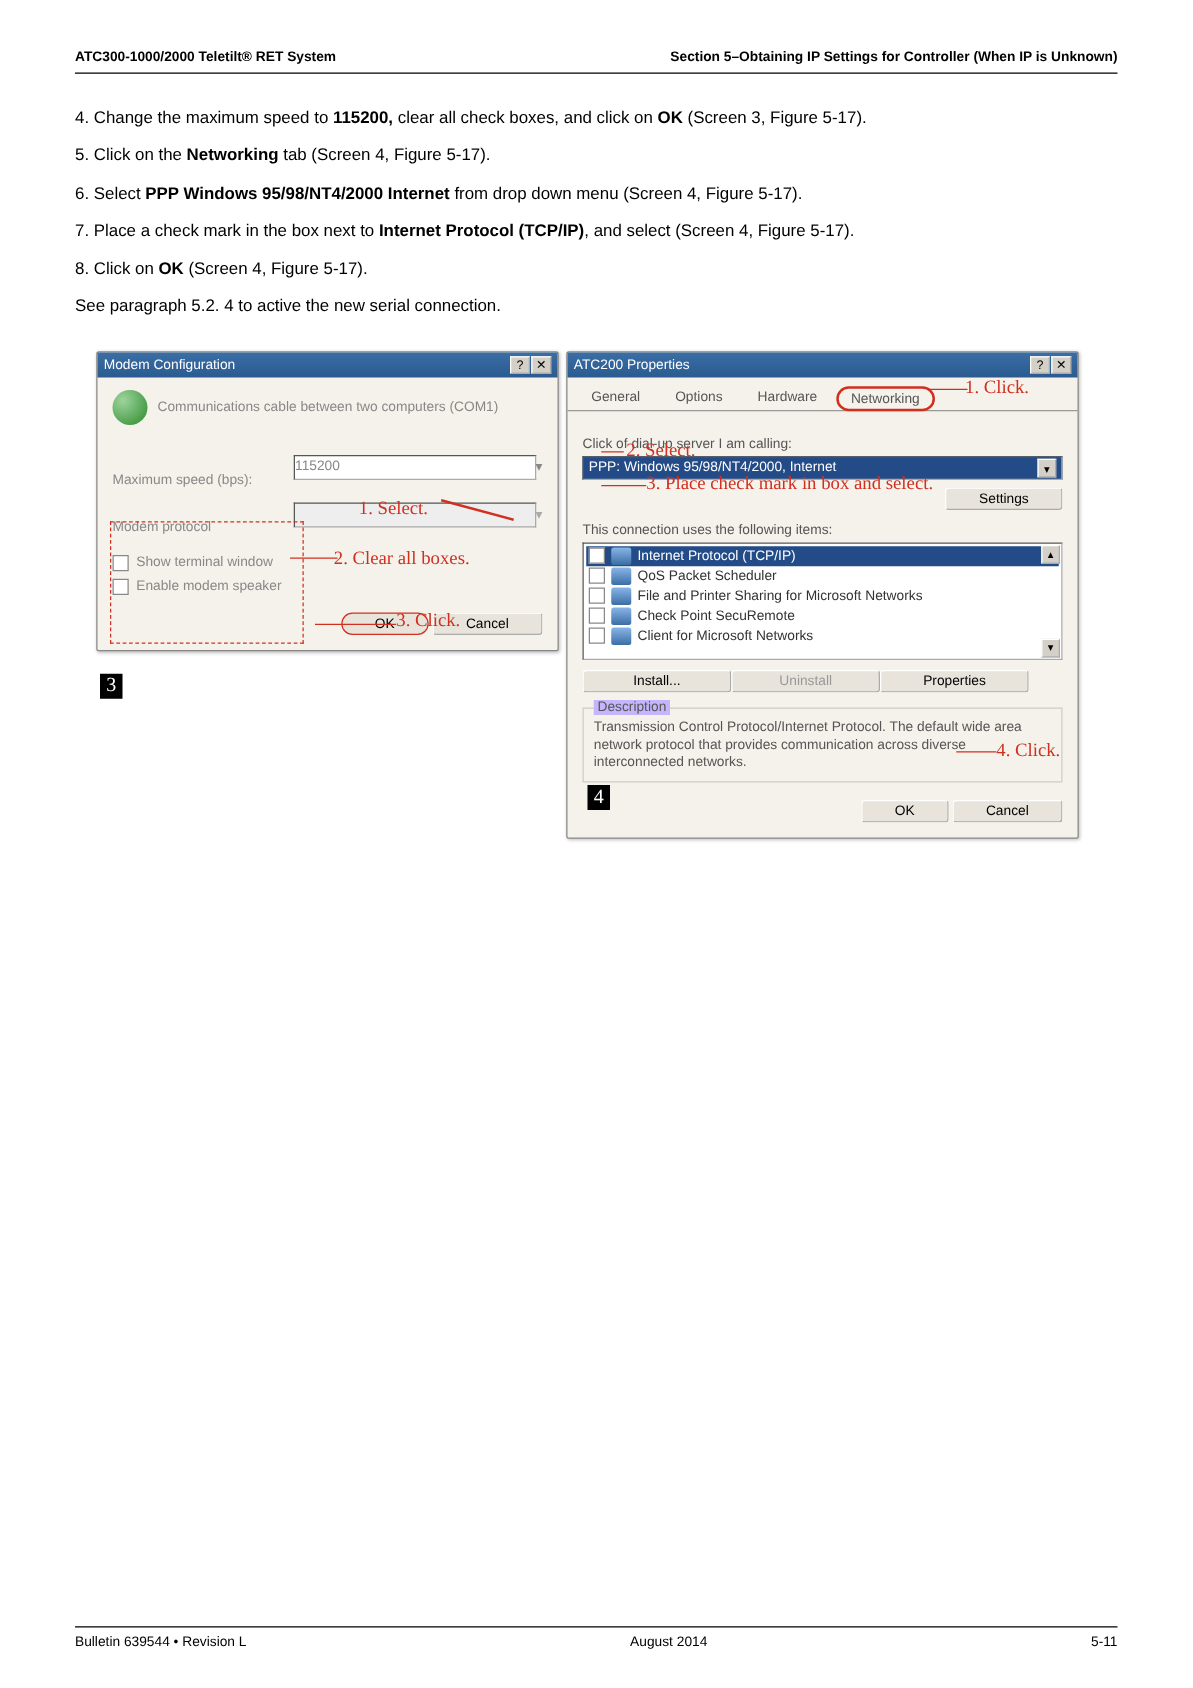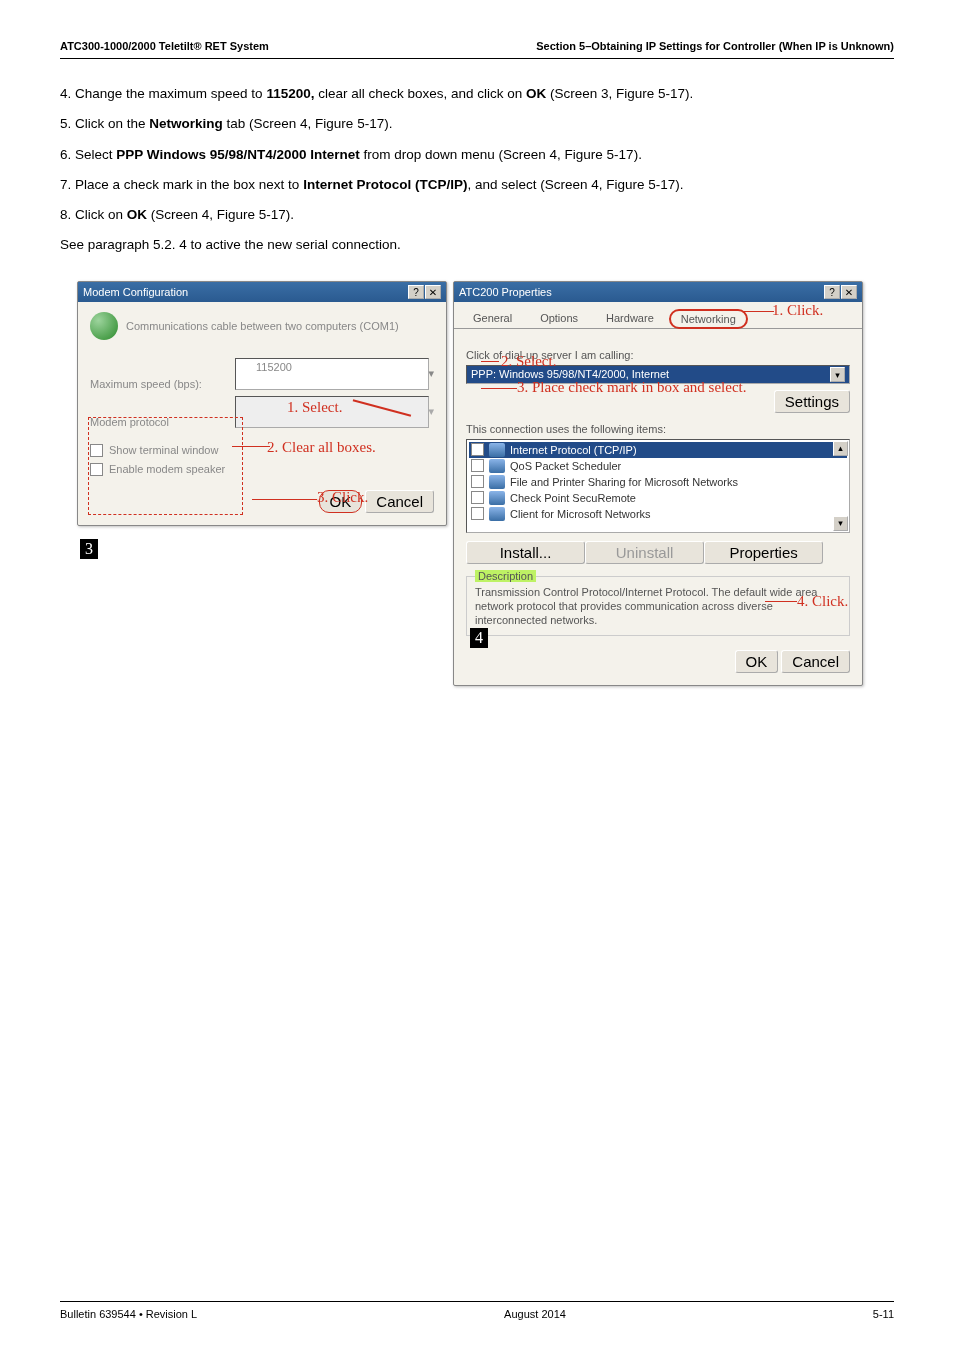--- a/index.html
+++ b/index.html
@@ -51,40 +51,40 @@
     .comm-row { display: flex; align-items: center; gap: 8px; margin-bottom: 18px; color:#888;}
     .globe-icon {
       width: 28px; height: 28px;
       background: radial-gradient(circle at 30% 30%, #9dd49d, #2a8a2a);
       border-radius: 50%;
       flex: 0 0 28px;
     }
     .form-row { display: flex; align-items: center; margin-bottom: 6px; color:#888;}
     .form-row label { width: 145px; margin-top: 20px; }
     .form-row .field {
-      flex: 1; border: 1px inset #aaa; background: #fff; padding: 2px 20px; height: 32px;
+      flex: 1; border: 1px inset #aaa; background: #fff; padding: 2px 0; height: 20px;
       font-size: 11px;
     }
     .form-row .field.disabled { background:#eee; }
     .fieldset {
       border: 1px solid #bbb; padding: 8px 8px 10px; margin-top: 6px; color:#888;
       position: relative;
     }
     .fieldset .legend {
       position: absolute; top:-7px; left:8px; background:#f4f2eb; padding:0 3px; font-size:11px;
     }
     .chk { display: flex; align-items: center; margin-bottom: 6px; color:#888;}
     .chk .box {
       width: 13px; height: 13px; border: 1px solid #888; background: #fff; margin-right: 6px;
       display: inline-flex; align-items: center; justify-content: center; font-size: 9px;
       flex:0 0 13px;
     }
     .btn {
-      display: inline-block; padding: 2px 10px; border: 1px outset #fff;
-      background: #e8e4db; border-radius: 3px; font-size: 15px; cursor: default;
+      display: inline-block; padding: 2px 26px; border: 1px outset #fff;
+      background: #e8e4db; border-radius: 3px; font-size: 11px; cursor: default;
     }
     .btn.disabled { color: #999; }
     .btn-row { text-align: right; margin-top: 14px; }
     .tabrow { display: flex; border-bottom: 1px solid #999; padding: 6px 6px 0; }
     .tab {
       padding: 3px 12px 4px; font-size: 11px; color: #555;
       border: 1px solid transparent; border-bottom: none; margin-right: 2px;
     }
     .tab.active {
       background: #f4f2eb; border: 1px solid #999; border-bottom: 1px solid #f4f2eb;
@@ -108,21 +108,21 @@
     }
     .li-item.sel { background: #224b88; color: #fff; }
     .scroll-up, .scroll-dn {
       position: absolute; right: 1px; width: 15px; height: 15px;
       background: #d4d0c8; border: 1px outset #fff; font-size: 9px; text-align: center; line-height: 13px;
     }
     .scroll-up { top: 1px; } .scroll-dn { bottom: 1px; }
     .three-btn { display: flex; margin-top: 8px; }
     .three-btn .btn { width: 31%; text-align: center; }
     .desc-box { border: 1px solid #ccc; padding: 8px; margin-top: 12px; position: relative;}
-    .desc-box .legend { position: absolute; top:-7px; left:8px; background:#bef264; padding:0 3px; font-size:11px; color:#555;}
+    .desc-box .legend { position: absolute; top:-7px; left:8px; background:#c4b5fd; padding:0 3px; font-size:11px; color:#555;}
     .desc-text { font-size: 11px; color: #555; line-height: 1.3; }
     .annot { color: #d03020; font-family: Georgia, serif; font-size: 15px; position: absolute; }
     .annot-line { position: absolute; background: #d03020; height: 1.5px; }
     .num-overlay {
       position: absolute; background: #000; color: #fff; font-family: Georgia, serif;
       font-size: 16px; width: 18px; height: 20px; text-align: center; line-height: 20px;
     }
     .dash-box {
       position: absolute; border: 1.5px dashed #d03020; pointer-events: none;
     }

